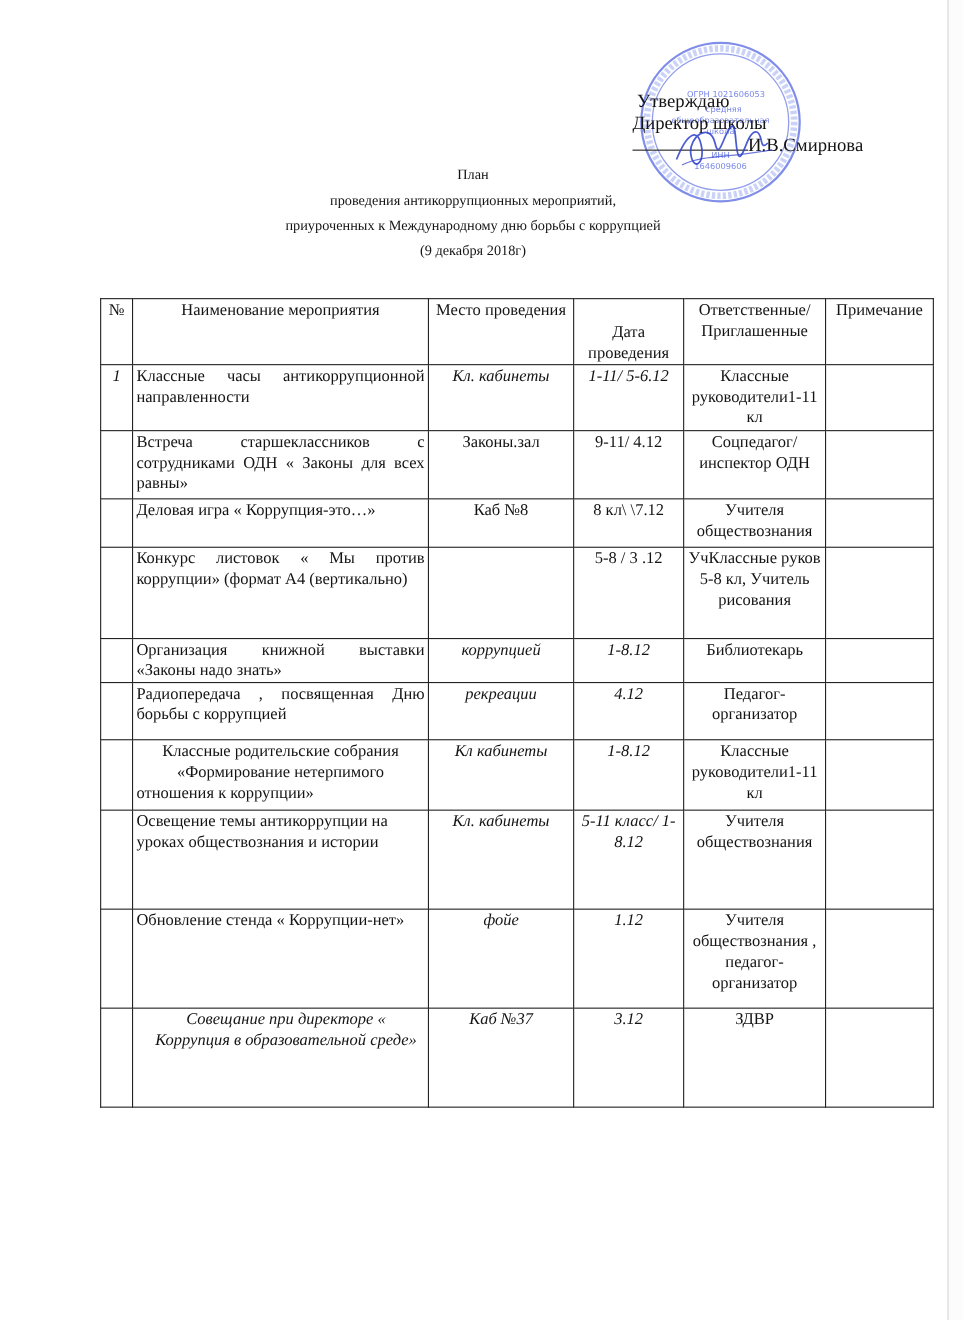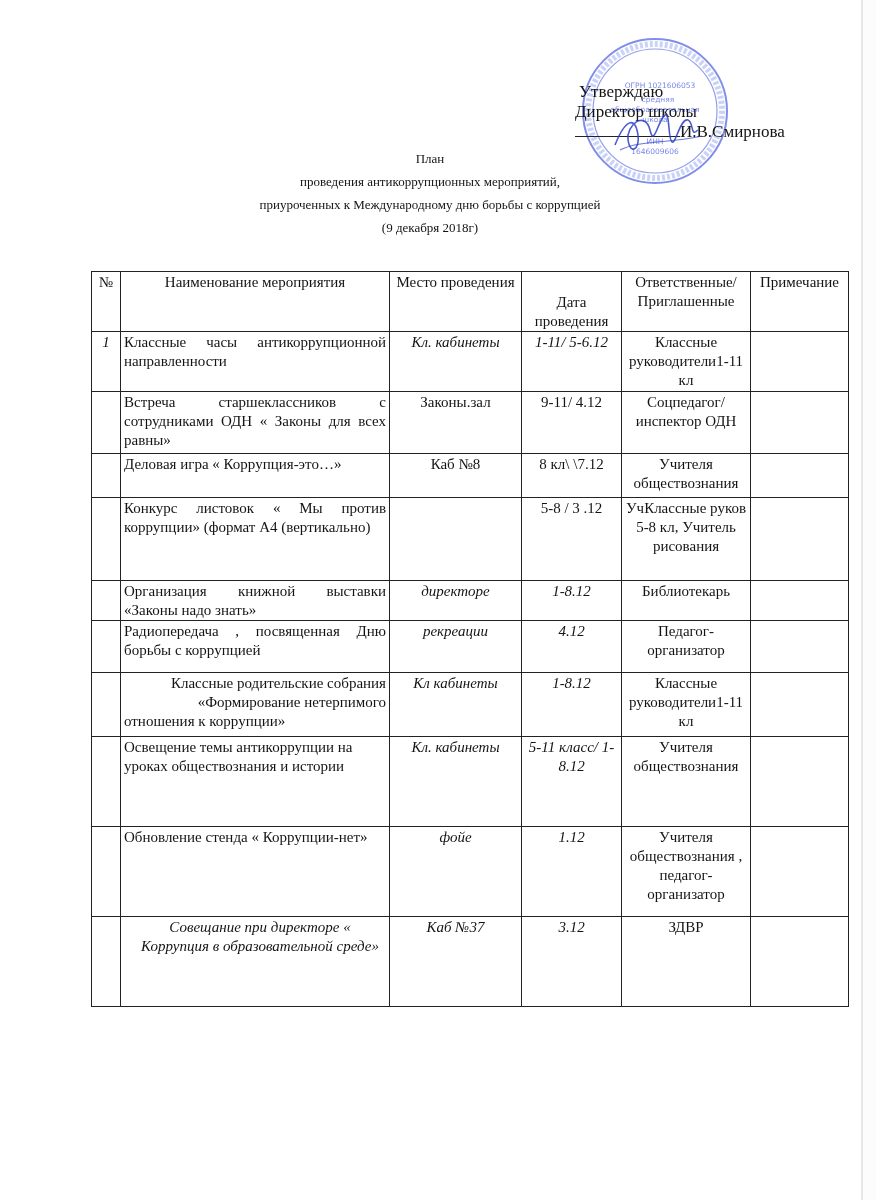--- a/index.html
+++ b/index.html
@@ -127,36 +127,36 @@
       <td class="c-num"></td>
       <td class="c-name">Конкурс листовок « Мы против коррупции» (формат А4 (вертикально)</td>
       <td class="c-center"></td>
       <td class="c-center">5-8 / 3 .12</td>
       <td class="c-center">УчКлассные руков 5-8 кл, Учитель рисования</td>
       <td></td>
     </tr>
     <tr style="height:39px">
       <td class="c-num"></td>
       <td class="c-name">Организация книжной выставки «Законы надо знать»</td>
-      <td class="c-center it">директоре</td>
+      <td class="c-center it">коррупцией</td>
       <td class="c-center it">1-8.12</td>
       <td class="c-center">Библиотекарь</td>
       <td></td>
     </tr>
     <tr style="height:52px">
       <td class="c-num"></td>
       <td class="c-name">Радиопередача , посвященная Дню борьбы с коррупцией</td>
       <td class="c-center it">рекреации</td>
       <td class="c-center it">4.12</td>
       <td class="c-center">Педагог-организатор</td>
       <td></td>
     </tr>
     <tr style="height:64px">
       <td class="c-num"></td>
-      <td class="c-name" style="text-align:right">Классные родительские собрания «Формирование нетерпимого отношения к коррупции»</td>
+      <td class="c-name" style="text-align:center">Классные родительские собрания «Формирование нетерпимого отношения к коррупции»</td>
       <td class="c-center it">Кл кабинеты</td>
       <td class="c-center it">1-8.12</td>
       <td class="c-center">Классные руководители1-11 кл</td>
       <td></td>
     </tr>
     <tr style="height:90px">
       <td class="c-num"></td>
       <td class="c-name" style="text-align:left">Освещение темы антикоррупции на уроках обществознания и истории</td>
       <td class="c-center it">Кл. кабинеты</td>
       <td class="c-center it">5-11 класс/ 1-8.12</td>

